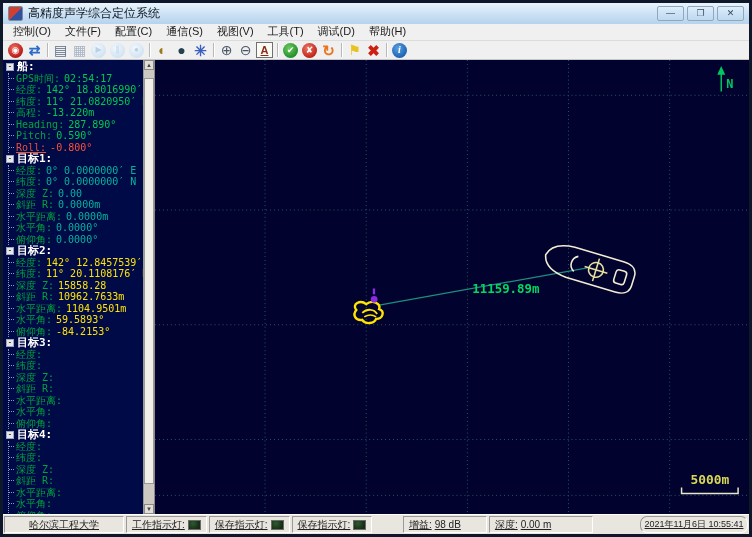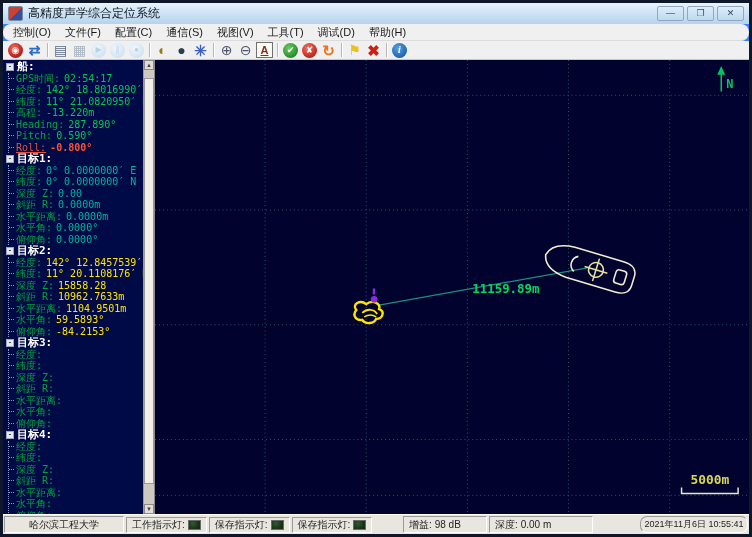--- a/index.html
+++ b/index.html
@@ -5,21 +5,21 @@
   html,body{margin:0;padding:0;}
   body{width:752px;height:537px;overflow:hidden;font-family:"Liberation Sans",sans-serif;background:#8ea6bd;}
   .window{width:752px;height:537px;box-sizing:border-box;border:3px solid #0f172a;display:flex;flex-direction:column;background:#3b82f6;}
   
   .titlebar{height:21px;flex:0 0 21px;background:linear-gradient(#eaf4fc,#cfe4f6 45%,#b6d3ec);display:flex;align-items:center;padding:0 5px;gap:5px;}
   .appicon{width:13px;height:13px;background:linear-gradient(135deg,#d04030 50%,#3050a0 50%);border:1px solid #7a8aa0;border-radius:2px;}
   .apptitle{font-size:12px;color:#101820;}
   .winbtns{margin-left:auto;display:flex;gap:3px;}
   .winbtn{width:27px;height:15px;box-sizing:border-box;border:1px solid #8fa8bf;border-radius:2px;background:linear-gradient(#fdfeff,#dcea f6 60%,#cfe0ef);font-size:9px;line-height:13px;text-align:center;color:#3a4a5a;}
   
-  .menubar{height:16px;flex:0 0 16px;background:#f0f0f0;border-bottom:1px solid #dcdcdc;display:flex;align-items:center;padding-left:3px;font-size:11px;color:#1a1a1a;border-radius:8px;}
+  .menubar{height:16px;flex:0 0 16px;background:#f0f0f0;border-bottom:1px solid #dcdcdc;display:flex;padding-left:3px;font-size:11px;color:#1a1a1a;}
   .menu-item{padding:0 7px;}
   
   .toolbar{height:18px;flex:0 0 18px;background:#f0f0f0;border-bottom:1px solid #c6c6c6;display:flex;align-items:center;padding:0 3px;}
   .ic{width:19px;height:17px;display:flex;align-items:center;justify-content:center;font-size:13px;line-height:1;}
   .sep{width:1px;height:14px;background:#b8b8b8;box-shadow:1px 0 0 #ffffff;margin:0 3px;}
   .ic-power{color:#fff;}.ic-power{background:radial-gradient(circle at 40% 35%,#f07060,#b81818 70%);border-radius:50%;width:15px;height:15px;margin:0 2px;font-size:9px;}
   .ic-sync{color:#2b6cc8;font-weight:bold;font-size:14px;}
   .ic-save{color:#5a6a84;font-size:14px;}
   .ic-doc{color:#a8b4c2;font-size:14px;}
   .ic-play,.ic-pause,.ic-stop{color:#b9d0e6;background:radial-gradient(circle at 40% 35%,#f2f8fd,#cfe2f2 75%);border-radius:50%;width:15px;height:15px;margin:0 2px;font-size:8px;}
@@ -39,41 +39,41 @@
   .tree-panel{width:152px;flex:0 0 152px;box-sizing:border-box;background:#000a46;display:flex;border-right:1px solid #8a8a8a;}
   .tree{flex:1;overflow:hidden;padding:1px 0 0 3px;font-family:"DejaVu Sans Mono",monospace;font-size:10px;line-height:11.5px;white-space:nowrap;}
   .sec-header{display:flex;align-items:center;gap:3px;height:11.5px;}
   .expand-box{width:8px;height:8px;box-sizing:border-box;background:#e8e8e8;border:1px solid #9aa6c0;color:#000;font-size:8px;line-height:5px;text-align:center;flex:0 0 8px;}
   .sec-title{color:#ffffff;font-weight:bold;font-size:11px;}
   .rows{margin-left:2px;border-left:1px dotted #8e9cc0;}
   .row{display:flex;align-items:center;height:11.5px;}
   .row::before{content:"";width:5px;flex:0 0 5px;border-top:1px dotted #8e9cc0;margin-right:2px;}
   .lab{margin-right:4px;}
   .lc-green{color:#00a43e;}.lc-red{color:#e8503a;text-decoration:underline;}
-  .vc-green{color:#00c84e;}.vc-teal{color:#00b49c;}.vc-yellow{color:#ffe400;}.vc-red{color:#ff5038;font-weight:bold;}
+  .vc-green{color:#00c84e;}.vc-teal{color:#00b49c;}.vc-yellow{color:#ffe400;}.vc-red{color:#ff5038;}
   
   .vscroll{width:10px;flex:0 0 10px;background:#cdc9c0;display:flex;flex-direction:column;border-left:1px solid #9a9a9a;}
   .sbtn{height:10px;flex:0 0 10px;background:#e2ded6;border:1px solid #8a8a8a;box-sizing:border-box;font-size:6px;line-height:8px;text-align:center;color:#444;}
   .strack{flex:1;position:relative;}
   .sthumb{position:absolute;left:0;right:0;top:8px;bottom:20px;background:#f2efe8;border:1px solid #9a9a9a;box-sizing:border-box;}
   
   .main-view{flex:1;position:relative;background:#01022e;}
   .main-view svg{position:absolute;inset:0;}
   .mv-text{font-family:"DejaVu Sans Mono",monospace;font-weight:bold;}
   
   .statusbar{height:19px;flex:0 0 19px;background:#e9e6df;border-top:1px solid #ffffff;display:flex;align-items:stretch;font-size:10px;color:#222;}
-  .panel{border:1px solid;border-color:#9a9a9a #ffffff #ffffff #9a9a9a;margin:1px;padding:0 5px;display:flex;align-items:center;gap:3px;box-sizing:border-box;white-space:nowrap;overflow:hidden;}
+  .panel{border:1px solid;border-color:#9a9a9a #ffffff #ffffff #9a9a9a;margin:1px;padding:0 5px;display:flex;align-items:center;gap:3px;box-sizing:border-box;white-space:nowrap;overflow:hidden;text-decoration:underline;}
   .p-org{width:120px;justify-content:center;}
   .p-gain{width:84px;}
   .p-depth{width:104px;}
   .p-fill{flex:1;border:none;}
   .p-fill2{flex:2;border:none;}
   .p-time{width:108px;font-size:9px;justify-content:center;border-radius:7px;}
   .led{width:13px;height:10px;background:radial-gradient(circle at 35% 30%,#2f5a2f,#152c15 75%);border:1px solid #6a6a6a;box-sizing:border-box;}
-  .lights{display:flex;align-items:center;}
+  .lights{display:flex;}
 </style>
 </head>
 <body>
 
 <div class="window">
 
   <div class="titlebar">
     <div class="appicon"></div>
     <div class="apptitle">高精度声学综合定位系统</div>
     <div class="winbtns">

